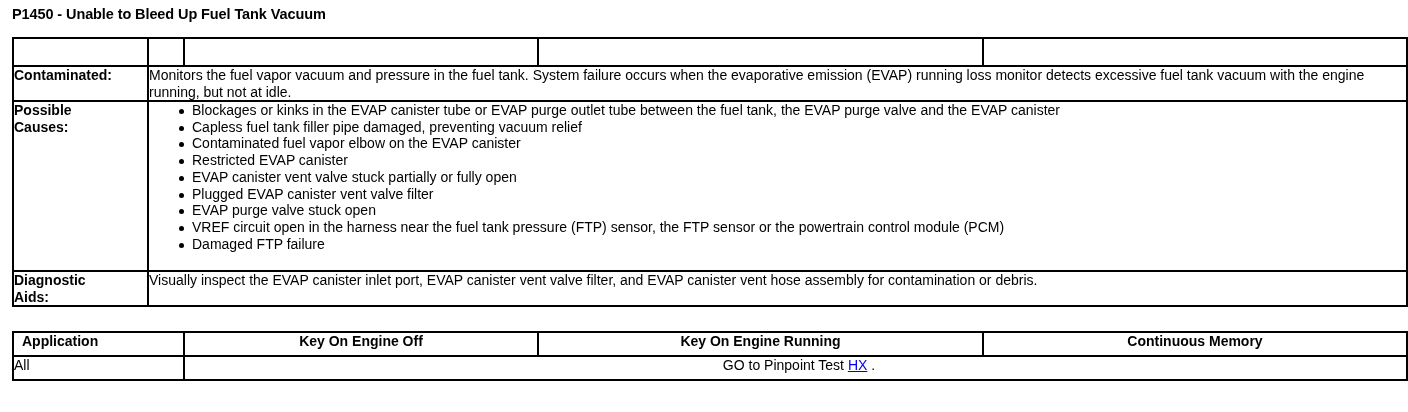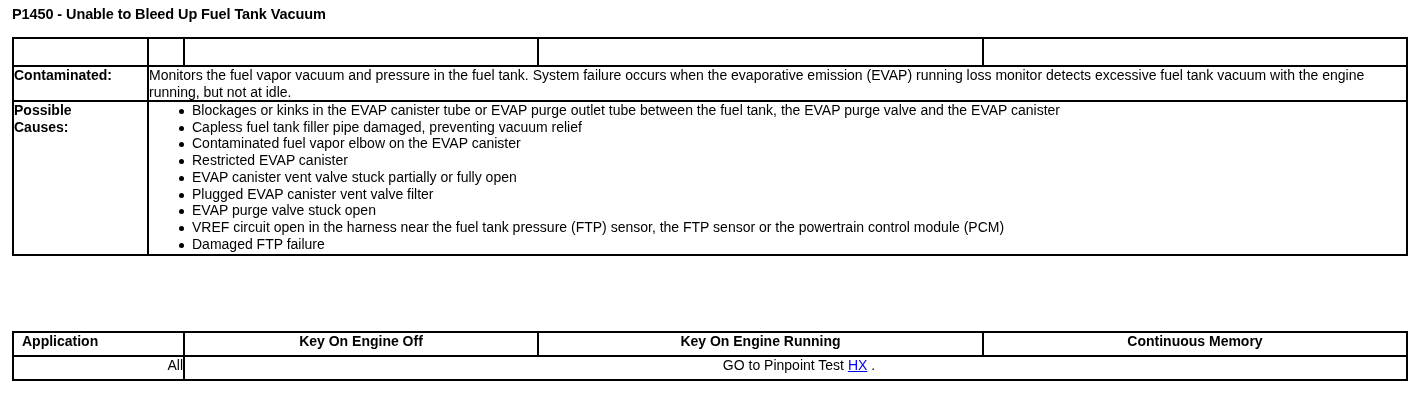--- a/index.html
+++ b/index.html
@@ -63,21 +63,21 @@
     font-size: 14px;
     line-height: 16.5px;
   }
   .body-cell {
     padding: 5px 6px 5px 6px;
     font-size: 14px;
     line-height: 16.6px;
   }
   ul.causes {
     margin: 0;
-    padding: 0 0 2px 30px;
+    padding: 0 0 18px 30px;
     list-style: none;
   }
   ul.causes li {
     position: relative;
     padding: 0 0 0 13px;
     margin: 0;
     font-size: 14px;
     line-height: 16.7px;
     white-space: nowrap;
   }
@@ -108,21 +108,21 @@
     font-weight: bold;
     text-align: center;
     padding: 3px 0 3px 0;
     vertical-align: middle;
   }
   .app-head.left {
     text-align: left;
     padding-left: 8px;
   }
   .app-cell {
-    text-align: right;
+    text-align: left;
     padding: 3px 0 3px 8px;
     vertical-align: middle;
   }
   .app-cell.center {
     text-align: center;
     padding-left: 7px;
   }
   .link-ref {
     text-decoration: underline;
   }
@@ -169,20 +169,27 @@
             <li>Restricted EVAP canister</li>
             <li>EVAP canister vent valve stuck partially or fully open</li>
             <li>Plugged EVAP canister vent valve filter</li>
             <li>EVAP purge valve stuck open</li>
             <li>VREF circuit open in the harness near the fuel tank pressure (FTP) sensor, the FTP sensor or the powertrain control module (PCM)</li>
             <li>Damaged FTP failure</li>
           </ul>
         </td>
       </tr>
 
+      <tr>
+        <td class="label-cell">
+          <div>Diagnostic</div>
+          <div>Aids:</div>
+        </td>
+        <td class="body-cell aids-cell" colspan="4">Visually inspect the EVAP canister inlet port, EVAP canister vent valve filter, and EVAP canister vent hose assembly for contamination or debris.</td>
+      </tr>
     </tbody>
   </table>
 
   <table class="dtc app-table">
     <colgroup>
       <col style="width:171px">
       <col style="width:354px">
       <col style="width:445px">
       <col style="width:424px">
     </colgroup>

